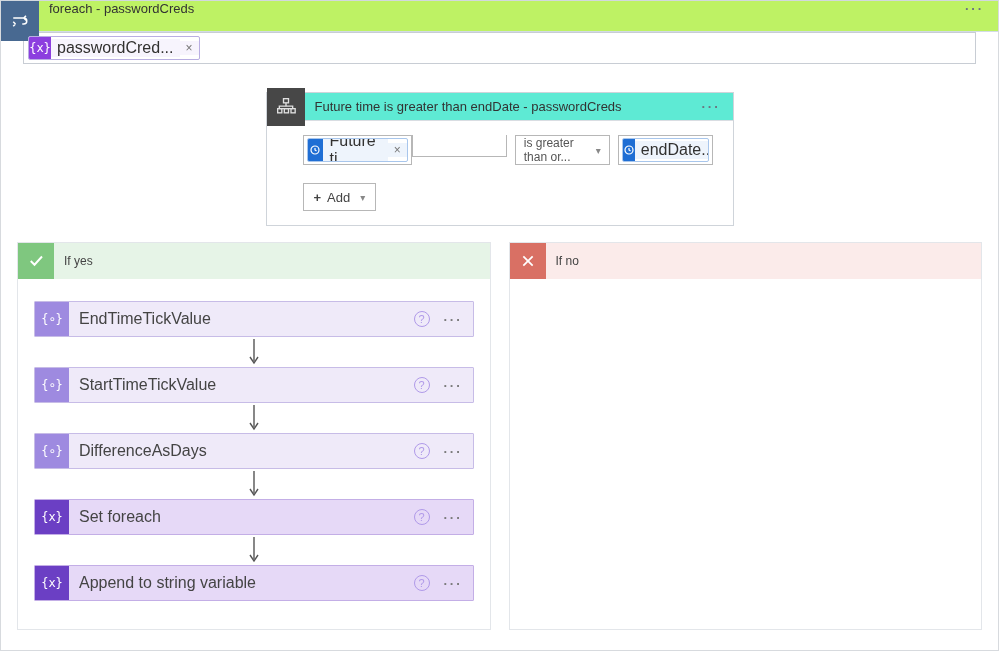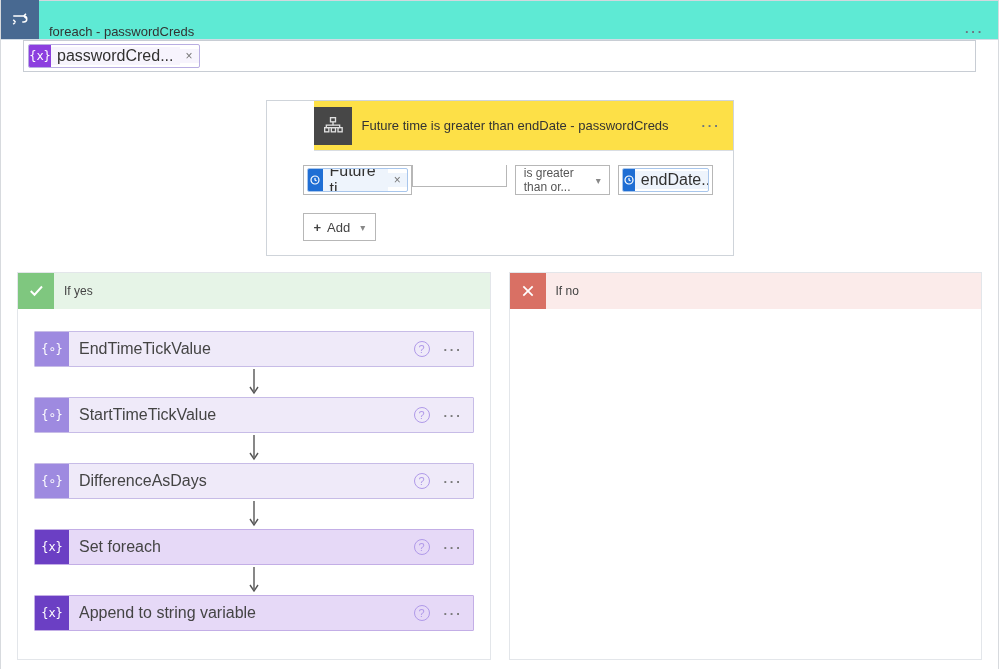--- a/index.html
+++ b/index.html
@@ -1,37 +1,37 @@
 <!DOCTYPE html>
 <html><head>
 <meta charset="utf-8">
 <style>
   * { box-sizing: border-box; margin: 0; padding: 0; }
   body { font-family: "Segoe UI", Arial, sans-serif; font-size: 13px; background: #fff; color: #323130; width: 999px; }
 
   .outer { border: 1px solid #d7dade; border-top: none; padding: 0 0 20px 0; }
-  .header { display: flex; align-items: flex-end; height: 40px; background: #5eead4; border-top: 1px solid #d2d8de; border-bottom: 1px solid #d2dce5; }
+  .header { display: flex; align-items: flex-start; height: 32px; background: #bef264; border-top: 1px solid #d2d8de; border-bottom: 1px solid #d2dce5; }
   .header .iconbox { width: 38px; height: 40px; background: #486991; display: flex; align-items: center; justify-content: center; }
   .header .title { margin-left: 10px; font-size: 13px; color: #333; }
   .header .dots { margin-left: auto; margin-right: 14px; color: #6c7580; letter-spacing: 2px; font-weight: bold; cursor: pointer; }
 
   .section-label { color: #7d7d7d; font-size: 11px; margin: 12px 0 3px 22px; }
   .section-label::before { content: "*"; color: #c33; margin-right: 2px; }
   .token-input { margin: 0 22px; border: 1px solid #c8cdd4; height: 32px; display: flex; align-items: center; padding: 2px 4px; }
 
   .token { display: inline-flex; align-items: center; border: 1px solid #b9aee2; border-radius: 2px; height: 24px; background: #fff; overflow: hidden; }
   .token .ticon { width: 22px; height: 22px; display: flex; align-items: center; justify-content: center; }
   .token .ticon.purple { background: #8c3fdf; color: #fff; }
   .token .ticon.blue { background: #1f6ed4; color: #fff; }
   .token .tlabel { padding: 0 6px; font-size: 16px; background: #f7f4fd; }
   .token .tclose { padding: 0 6px; color: #777; font-size: 12px; cursor: pointer; background: #f7f4fd; }
 
   .center-col { display: flex; flex-direction: column; align-items: center; margin-top: 28px; }
   .cond-card { width: 468px; border: 1px solid #cfd4da; background: #fff; }
-  .cond-card .chdr { display: flex; align-items: center; height: 50px; background: #fde047; border-bottom: 1px solid #d9dde2; margin-left: 47px; }
+  .cond-card .chdr { display: flex; align-items: center; height: 28px; background: #5eead4; border-bottom: 1px solid #d9dde2; }
   .cond-card .chdr .cibox { width: 38px; height: 38px; background: #474747; display: flex; align-items: center; justify-content: center; }
   .cond-card .chdr .ctitle { margin-left: 10px; font-size: 13px; color: #333; }
   .cond-card .chdr .cdots { margin-left: auto; margin-right: 12px; color: #6c7580; letter-spacing: 2px; font-weight: bold; cursor: pointer; }
   .cond-body { padding: 14px 36px 14px 36px; }
   .cond-row { display: flex; gap: 8px; align-items: flex-start; }
   .cond-cell { border: 1px solid #b7b7b7; padding: 3px; display: flex; align-items: center; height: 30px; min-width: 95px; background: #fff; }
   .cond-cell.op { justify-content: space-between; padding: 0 8px; color: #555; font-size: 12px; width: 96px; }
   .cond-cell.op span.chev { color: #888; font-size: 10px; }
   .cond-left { display: flex; flex-direction: row; }
   .cond-left .cond-cell:nth-child(2) { border-top: none; }

